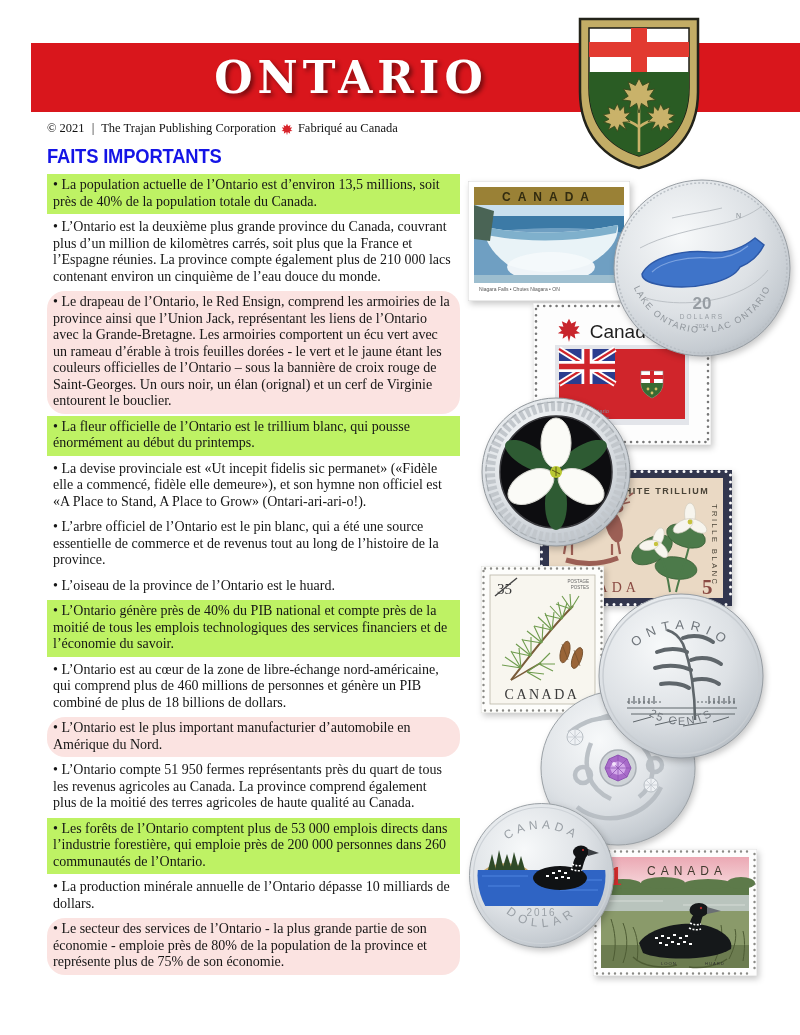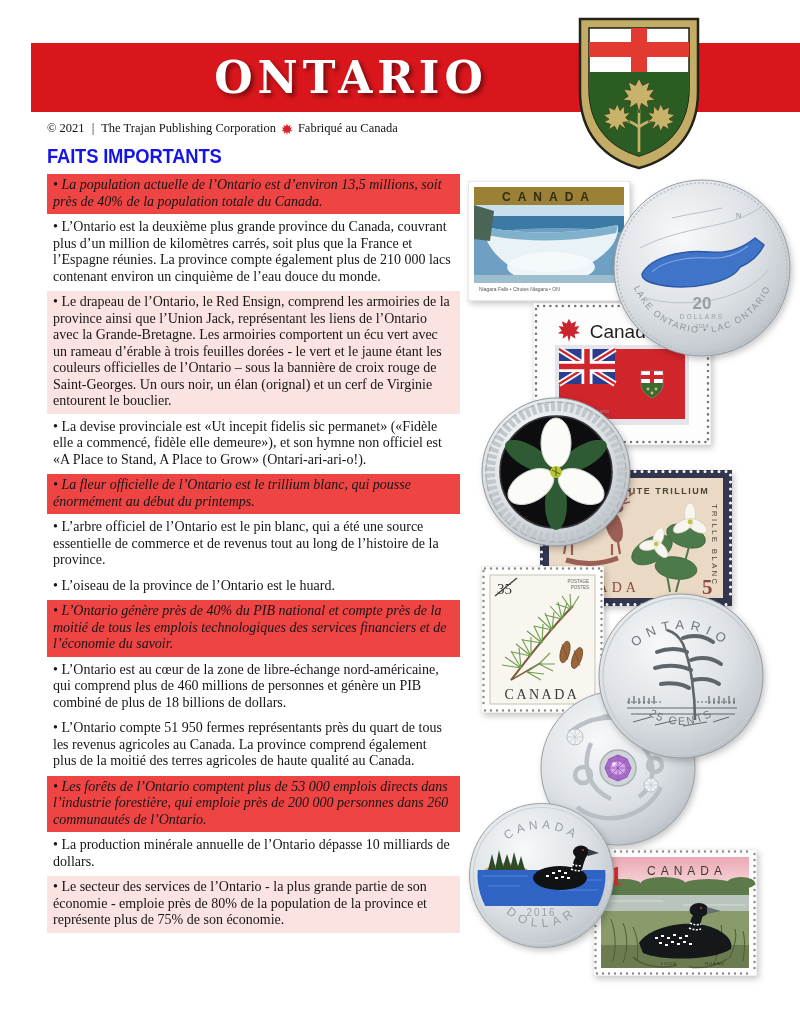--- a/index.html
+++ b/index.html
@@ -16,22 +16,22 @@
   .copyright{position:absolute;left:47px;top:120px;font-size:12.5px;color:#111;
       display:flex;align-items:flex-end;gap:5px;}
   .copyright .bar{font-size:13px;color:#222;padding:0 2px;}
   .section-title{position:absolute;left:47px;top:144px;
       font-family:"Liberation Sans",sans-serif;font-weight:bold;font-size:20px;
       color:#1414e6;letter-spacing:-0.2px;transform:scale(.92,1.05);transform-origin:left top;}
 
   
   .facts{position:absolute;left:47px;top:174px;width:413px;}
   .fact{font-size:14px;line-height:16.5px;color:#151515;padding:3px 8px 4px 6px;margin-bottom:2px;}
-  .fact.green{background:#ef4444;font-style:italic;}
-  .fact.pink{background:#fbe3e1;}
+  .fact.green{background:#bef264;}
+  .fact.pink{background:#fbe3e1;border-radius:18px;}
 
   
   .art{position:absolute;filter:drop-shadow(2px 3px 3px rgba(0,0,0,.22));}
   svg text{font-family:"Liberation Sans",sans-serif;}
   .serif-t{font-family:"Liberation Serif",serif;}
 </style>
 </head>
 <body>
 
 <svg width="0" height="0" style="position:absolute" aria-hidden="true">
@@ -85,26 +85,27 @@
     </svg>
   <span>Fabriqué au Canada</span>
 </div>
 
 <div class="section-title">FAITS IMPORTANTS</div>
 
 <div class="facts">
   <div class="fact green">•  La population actuelle de l’Ontario est d’environ 13,5 millions, soit près de 40% de la population totale du Canada.</div>
   <div class="fact">•  L’Ontario est la deuxième plus grande province du Canada, couvrant plus d’un million de kilomètres carrés, soit plus que la France et l’Espagne réunies. La province compte également plus de 210 000 lacs contenant environ un cinquième de l’eau douce du monde.</div>
   <div class="fact pink">•  Le drapeau de l’Ontario, le Red Ensign, comprend les armoiries de la province ainsi que l’Union Jack, représentant les liens de l’Ontario avec la Grande-Bretagne. Les armoiries comportent un écu vert avec un rameau d’érable à trois feuilles dorées - le vert et le jaune étant les couleurs officielles de l’Ontario – sous la bannière de croix rouge de Saint-Georges. Un ours noir, un élan (orignal) et un cerf de Virginie entourent le bouclier.</div>
+  <div class="fact green">•  La fleur officielle de l’Ontario est le trillium blanc, qui pousse énormément au début du printemps.</div>
   <div class="fact">•  La devise provinciale est «Ut incepit fidelis sic permanet» («Fidèle elle a commencé, fidèle elle demeure»), et son hymne non officiel est «A Place to Stand, A Place to Grow» (Ontari-ari-ari-o!).</div>
-  <div class="fact green">•  La fleur officielle de l’Ontario est le trillium blanc, qui pousse énormément au début du printemps.</div>
   <div class="fact">•  L’arbre officiel de l’Ontario est le pin blanc, qui a été une source essentielle de commerce et de revenus tout au long de l’histoire de la province.</div>
   <div class="fact">•  L’oiseau de la province de l’Ontario est le huard.</div>
   <div class="fact green">•  L’Ontario génère près de 40% du PIB national et compte près de la moitié de tous les emplois technologiques des services financiers et de l’économie du savoir.</div>
   <div class="fact">•  L’Ontario est au cœur de la zone de libre-échange nord-américaine, qui comprend plus de 460 millions de personnes et génère un PIB combiné de plus de 18 billions de dollars.</div>
+  <div class="fact pink">•  L’Ontario est le plus important manufacturier d’automobile en Amérique du Nord.</div>
   <div class="fact">•  L’Ontario compte 51 950 fermes représentants près du quart de tous les revenus agricoles au Canada. La province comprend également plus de la moitié des terres agricoles de haute qualité au Canada.</div>
   <div class="fact green">•  Les forêts de l’Ontario comptent plus de 53 000 emplois directs dans l’industrie forestière, qui emploie près de 200 000 personnes dans 260 communautés de l’Ontario.</div>
   <div class="fact">•  La production minérale annuelle de l’Ontario dépasse 10 milliards de dollars.</div>
   <div class="fact pink">•  Le secteur des services de l’Ontario - la plus grande partie de son économie - emploie près de 80% de la population de la province et représente plus de 75% de son économie.</div>
 </div>
 
 <div class="art" style="left:468px;top:181px;z-index:1">
   <svg width="162" height="120" viewBox="0 0 162 120">
     <rect width="162" height="120" fill="#ffffff" stroke="#d6d6d6"></rect>
     <rect x="6" y="6" width="150" height="18" fill="#9a8136"></rect>

